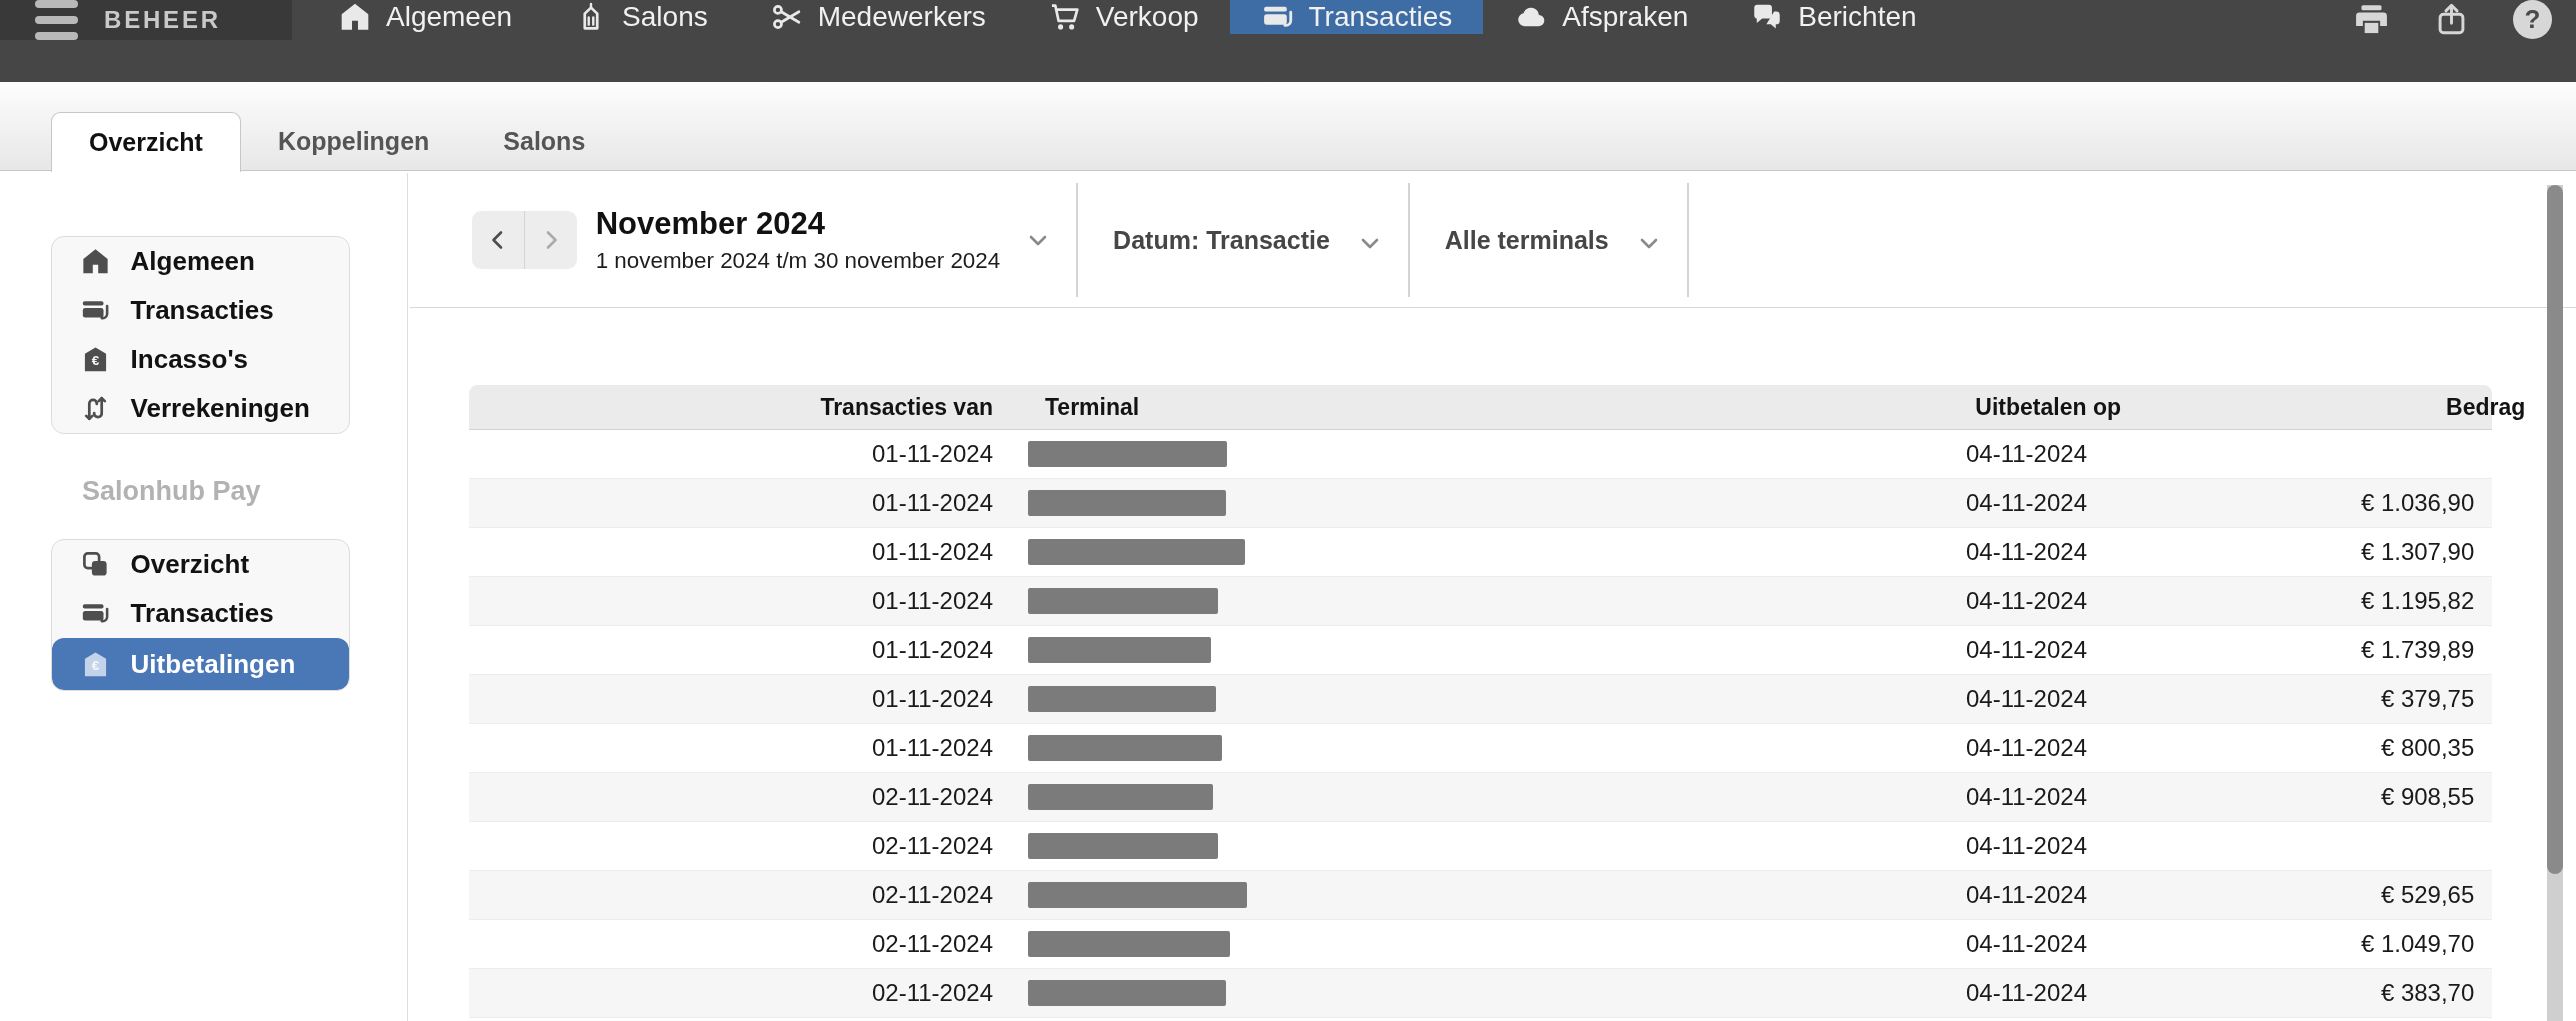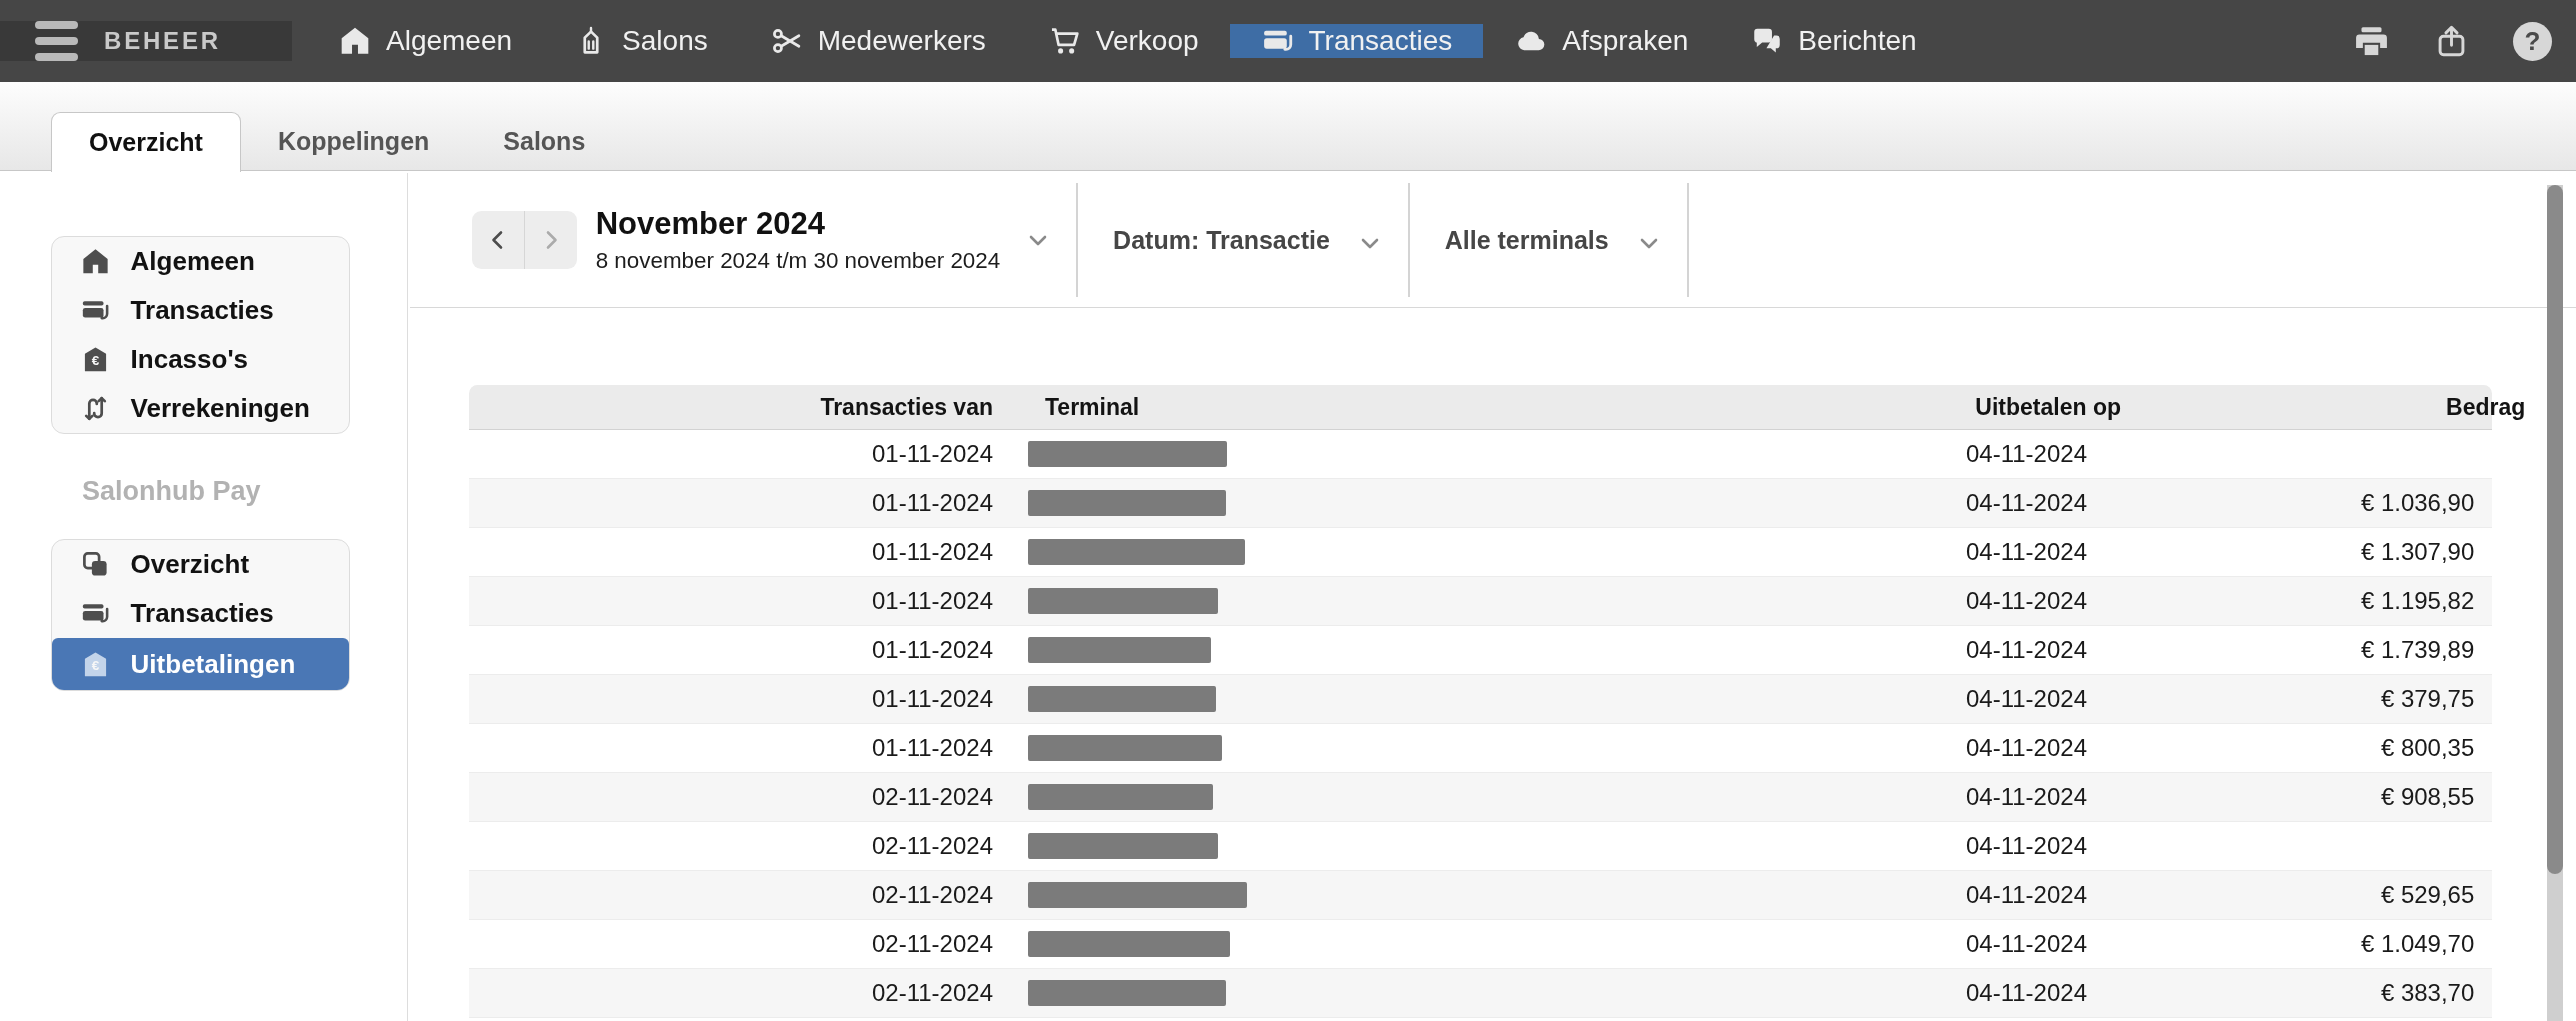--- a/index.html
+++ b/index.html
@@ -4,21 +4,21 @@
 <style>
   * { margin:0; padding:0; box-sizing:border-box; }
   html,body { background:#fff; }
   .screen{
     position:relative; width:2576px; height:1021px; overflow:hidden;
     font-family:"Liberation Sans", sans-serif; background:#fff;
   }
   svg{ display:block; }
 
   
-  .topbar{ position:absolute; top:0; left:0; right:0; height:82px; background:#464646; display:flex; align-items:center; }
+  .topbar{ position:absolute; top:0; left:0; right:0; height:82px; background:#464646; display:flex; align-items:flex-start; }
   .topbar-left{ width:292px; flex:0 0 292px; background:#393939; display:flex; align-items:center; padding-left:35px; gap:26px; }
   .hamburger{ width:43px; display:flex; flex-direction:column; gap:7.5px; cursor:pointer; }
   .hamburger span{ display:block; height:8.4px; border-radius:4.7px; background:#b9b9b9; }
   .brand{ color:#c9c9c9; font-size:24px; font-weight:600; letter-spacing:2.8px; }
   .topnav{ display:flex; align-items:stretch; margin-left:15px; }
   .nav-item{ display:flex; align-items:center; gap:14px; padding:0 31px; color:#f1f1f1; font-size:28px; cursor:pointer; }
   .nav-item svg{ width:34px; height:34px; color:#e9e9e9; }
   .nav-item.active{ background:#3e6da5; }
   .topbar-actions{ margin-left:auto; display:flex; align-items:center; gap:43px; padding-right:24px; }
   .action-btn{ color:#d7d7d7; cursor:pointer; }
@@ -29,21 +29,21 @@
   .tabrow{ position:absolute; top:82px; left:0; right:0; height:89px; background:linear-gradient(#fdfdfd,#e7e7e7); border-bottom:1.9px solid #c7c7c7; display:flex; align-items:flex-end; padding-left:51px; }
   .tab{ font-weight:700; font-size:25px; color:#555; padding:0 37px; height:58px; display:flex; align-items:center; cursor:pointer; }
   .tab.active{ background:#fff; border:1.9px solid #c7c7c7; border-bottom:none; border-radius:9.3px 9.3px 0 0; color:#111; margin-bottom:-1.9px; height:60px; }
 
   
   .sidebar{ position:absolute; top:173px; left:0; bottom:0; width:408px; background:#fff; border-right:1.9px solid #ddd; }
   .side-card{ margin-left:51px; width:299px; background:#f8f8f8; border:1.9px solid #dcdcdc; border-radius:13px; overflow:hidden; }
   .side-card.first{ margin-top:63px; }
   .side-item{ height:49px; display:flex; align-items:center; gap:19.6px; padding-left:28px; font-size:26px; font-weight:700; color:#121212; cursor:pointer; }
   .side-item svg{ width:31px; height:31px; color:#4e4e4e; flex:0 0 auto; }
-  .side-item.active{ background:#4a77b5; color:#fff; border-radius:6px; height:52px; }
+  .side-item.active{ background:#4a77b5; color:#fff; border-radius:12px; height:52px; }
   .side-item.active svg{ color:#c3d4ea; }
   .pay-label{ margin:42px 0 32px 82px; font-size:27px; font-weight:700; color:#b2b2b2; }
 
   
   .content{ position:absolute; top:173px; left:410px; right:0; bottom:0; background:#fff; }
   .filterbar{ height:135px; border-bottom:1.9px solid #d8d8d8; display:flex; align-items:center; padding-left:62px; }
   .pager{ display:flex; width:105px; height:58px; background:#ededed; border-radius:9.3px; overflow:hidden; flex:0 0 auto; }
   .pager-btn{ flex:1; display:flex; align-items:center; justify-content:center; cursor:pointer; }
   .pager-btn.prev{ border-right:1.9px solid #d6d6d6; color:#4c4c4c; }
   .pager-btn.next{ color:#ababab; }
@@ -292,21 +292,21 @@
             </svg>
         </div>
         <div class="pager-btn next">
           <svg viewBox="0 0 24 24">
               <use href="#i-chevright"></use>
             </svg>
         </div>
       </div>
       <div class="period">
         <div class="period-title">November 2024</div>
-        <div class="period-range">8 november 2024 t/m 30 november 2024</div>
+        <div class="period-range">1 november 2024 t/m 30 november 2024</div>
       </div>
       <div class="chev">
           <svg viewBox="0 0 24 24">
             <use href="#i-chevdown"></use>
           </svg>
         </div>
       <div class="vdiv"></div>
       <div class="dropdown">
         <span class="dropdown-label">Datum: Transactie</span>
         <span class="chev">

